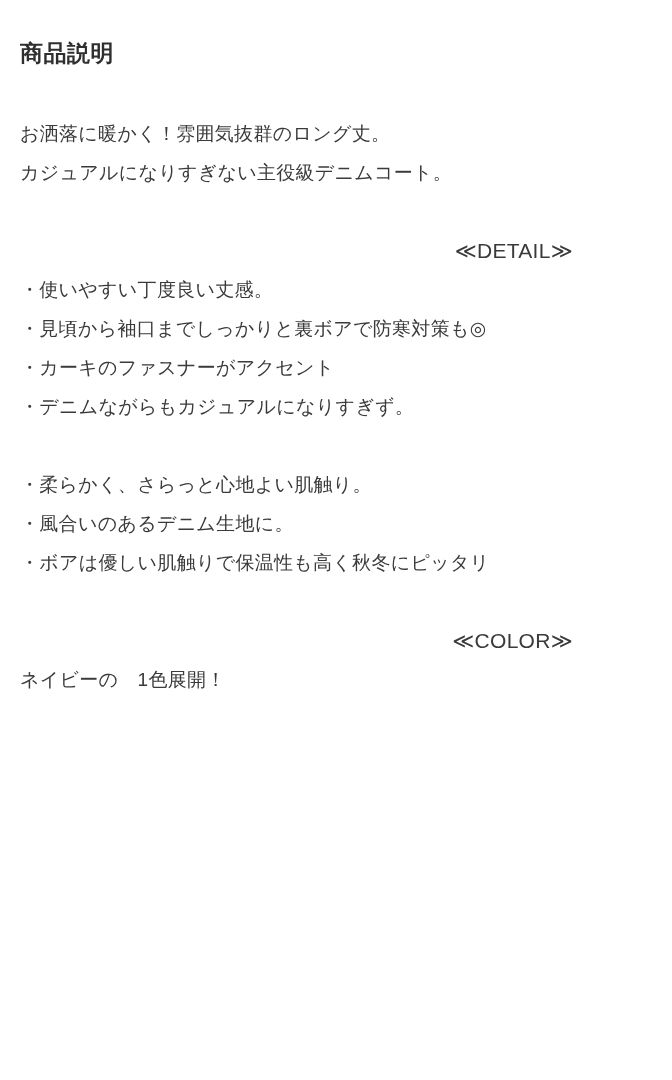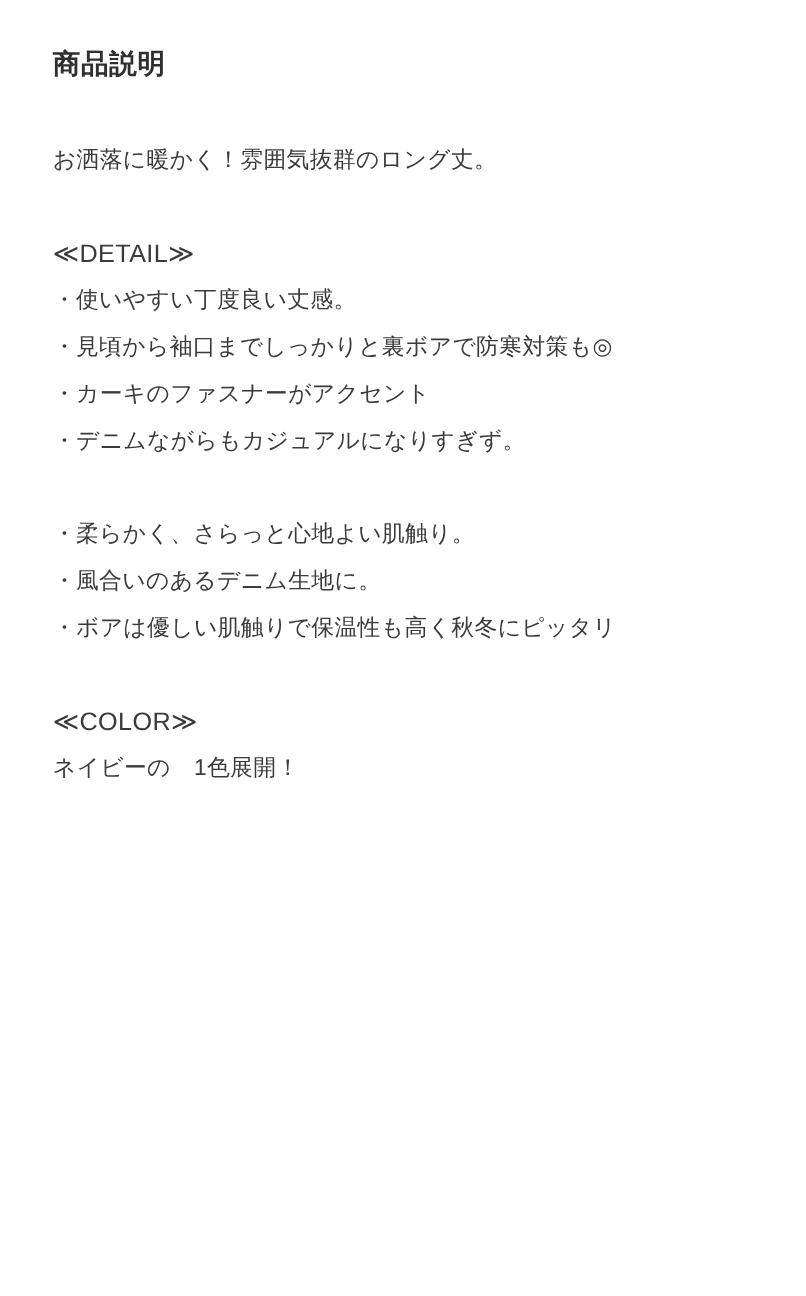--- a/index.html
+++ b/index.html
@@ -12,21 +12,21 @@
     background: var(--bg-color);
   }
   body {
     width: 672px;
     font-family: "Liberation Sans", "DejaVu Sans", sans-serif;
   }
   .page {
     width: 601px;
     height: 1080px;
     background: var(--bg-color);
-    padding: 38px 28px 30px 44px;
+    padding: 38px 28px 30px 20px;
     overflow: hidden;
   }
   .page-title {
     font-size: 23px;
     line-height: 30px;
     font-weight: 700;
     color: var(--heading-color);
     margin-bottom: 46px;
     letter-spacing: 0.5px;
   }
@@ -42,30 +42,32 @@
     color: var(--text-color);
     letter-spacing: 0.3px;
     white-space: nowrap;
   }
   .section-heading {
     font-size: 21px;
     line-height: 39px;
     color: var(--text-color);
     letter-spacing: 0.3px;
     white-space: nowrap;
+    text-align: right;
   }
 </style>
 </head>
 <body>
 
 <div class="page">
   <h1 class="page-title">商品説明</h1>
   <div id="description-blocks">
       <div class="block">
         <div class="line">お洒落に暖かく！雰囲気抜群のロング丈。</div>
+        <div class="line">カジュアルになりすぎない主役級デニムコート。</div>
       </div>
       <div class="block">
         <div class="section-heading">≪DETAIL≫</div>
         <div class="line">・使いやすい丁度良い丈感。</div>
         <div class="line">・見頃から袖口までしっかりと裏ボアで防寒対策も◎</div>
         <div class="line">・カーキのファスナーがアクセント</div>
         <div class="line">・デニムながらもカジュアルになりすぎず。</div>
       </div>
       <div class="block">
         <div class="line">・柔らかく、さらっと心地よい肌触り。</div>

